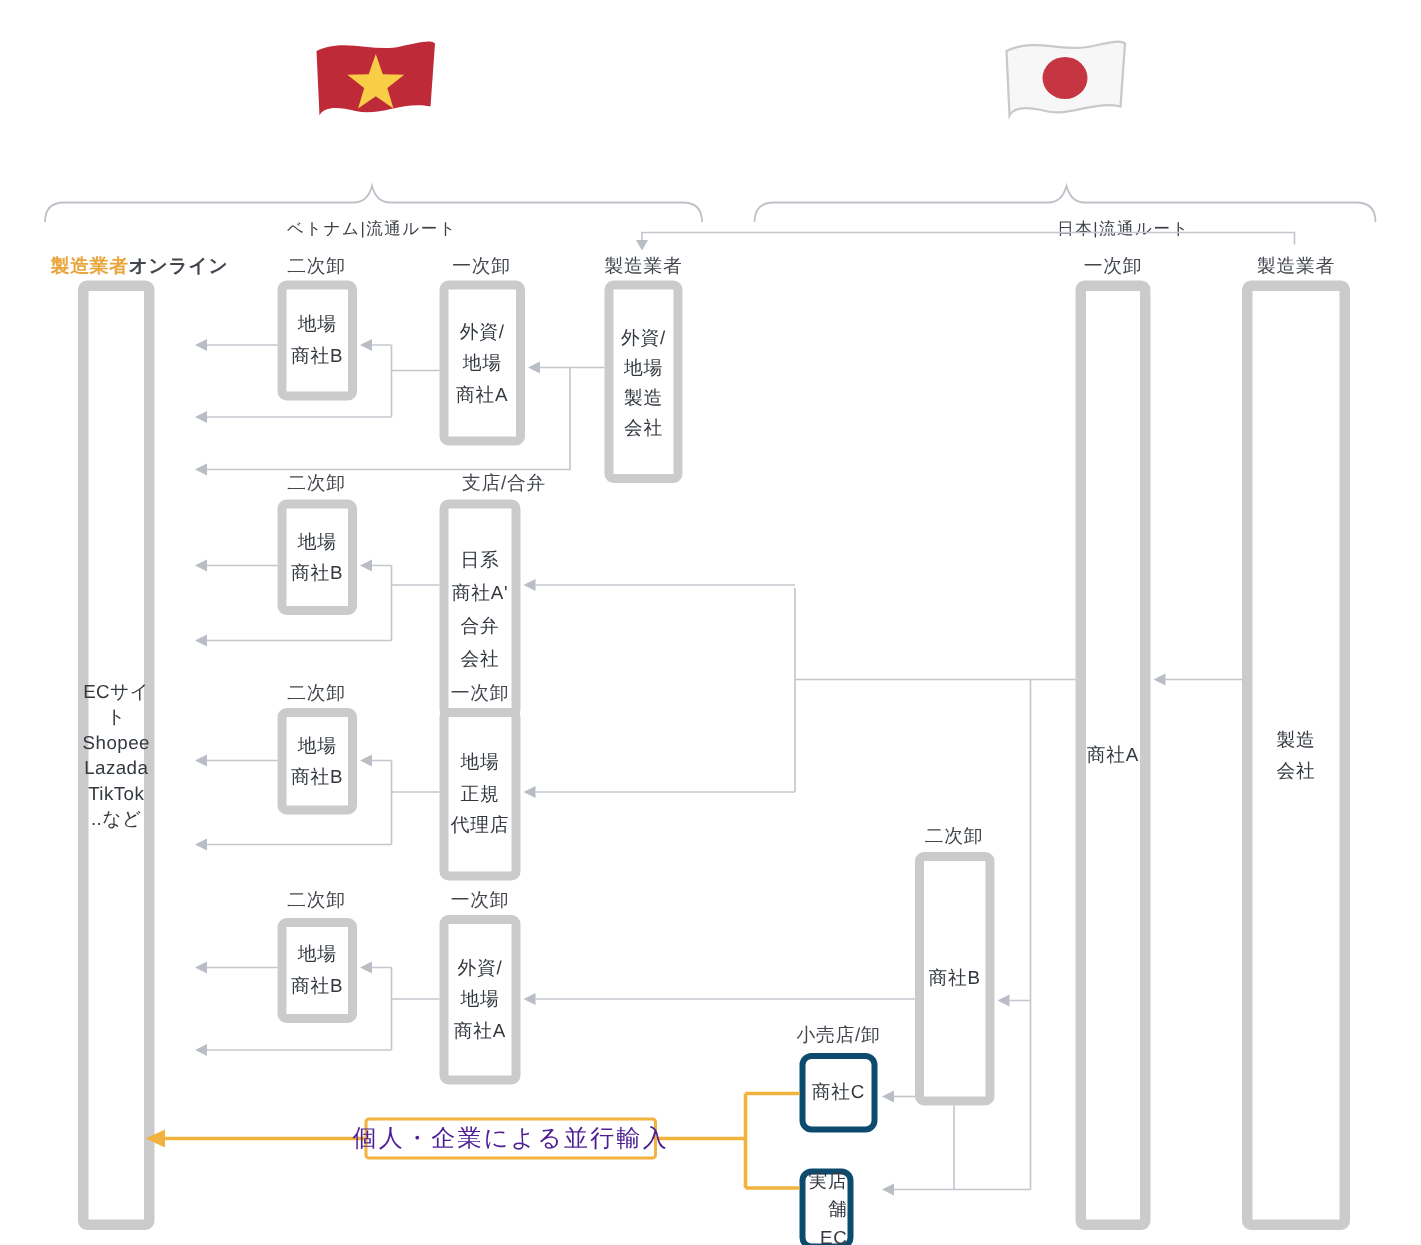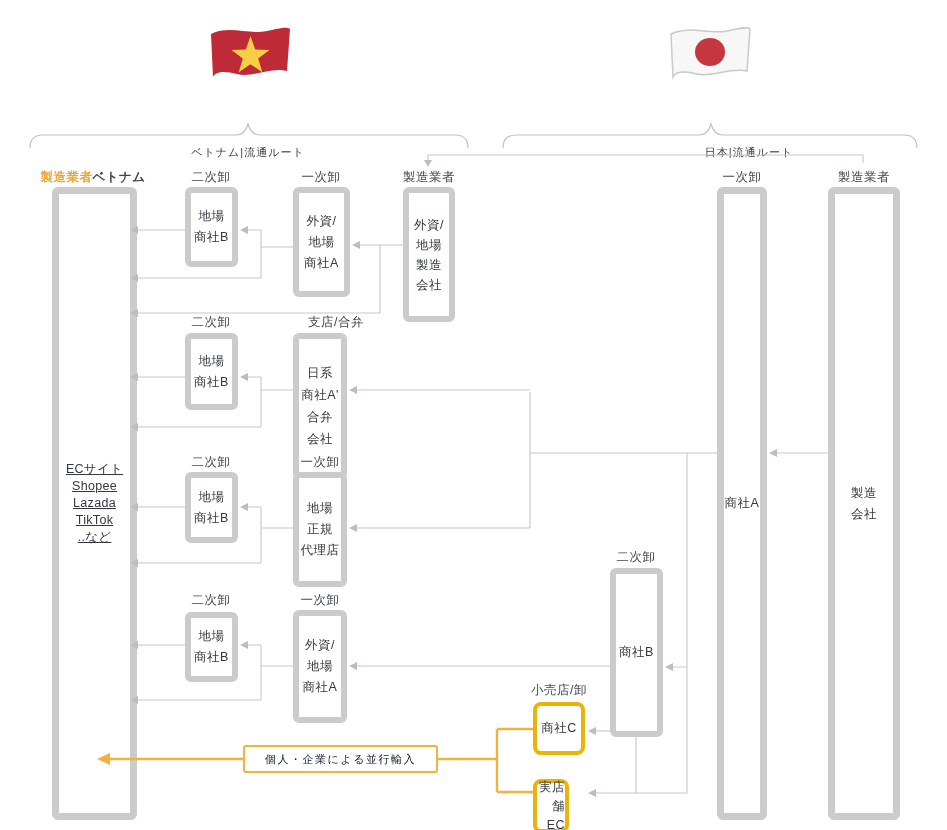--- a/index.html
+++ b/index.html
@@ -9,40 +9,40 @@
   }
   
   .bx{
     position:absolute;box-sizing:border-box;background:#fff;
     border:6px solid #cbcbcb;border-radius:6px;
     display:flex;align-items:center;justify-content:center;text-align:center;
     font-size:12.5px;line-height:21px;color:#33383f;white-space:pre-line;
     z-index:2;letter-spacing:.5px;
   }
   .bx.thick{border-width:7px;}
-  .bx.yellow{border:4px solid #eab308;border-radius:8px;}
+  .bx.yellow{border:4px solid #0c4a6e;border-radius:8px;}
   .ec-lines{line-height:17px;font-weight:500;letter-spacing:.3px;}
   
   .hdr{
     position:absolute;transform:translateX(-50%);white-space:nowrap;
     font-size:12.5px;font-weight:500;color:#42474e;z-index:3;letter-spacing:.5px;
   }
   .hdr .accent{color:#E9A63C;font-weight:600;}
   .hdr .dark{font-weight:600;}
   
   .flag-title{
     position:absolute;transform:translateX(-50%);white-space:nowrap;
     font-size:11px;color:#3a3f46;z-index:3;letter-spacing:1px;margin-top:46px;
   }
   
   .pbox{
     position:absolute;box-sizing:border-box;background:#fff;
     border:2.5px solid #F2B23E;border-radius:3px;
     display:flex;align-items:center;justify-content:center;
-    font-size:11px;color:#0f172a;letter-spacing:1.5px;white-space:nowrap;
+    font-size:16px;color:#4c1d95;letter-spacing:1.5px;white-space:nowrap;
     z-index:6;
   }
   svg.layer{position:absolute;left:0;top:0;z-index:5;pointer-events:none;}
   svg.flag{position:absolute;z-index:3;}
 </style>
 </head>
 <body>
 
 <div id="canvas">
 
@@ -53,42 +53,42 @@
 
   <svg class="flag" style="left:663px;top:20px;" width="92" height="64" viewBox="0 0 92 64">
     <path d="M8,14 C26,5 46,15 64,11 C74,9 84,6 87,9 L84,51 C66,47 50,58 34,54 C22,51 13,51 10,57 Z" fill="#f7f7f7" stroke="#c9c9c9" stroke-width="1.5"></path>
     <ellipse cx="47" cy="32" rx="15" ry="14" fill="#C53642"></ellipse>
   </svg>
 
   <div class="flag-title" style="left:248px;top:99px;">ベトナム|流通ルート</div>
   <div class="flag-title" style="left:749px;top:99px;">日本|流通ルート</div>
 
   <div class="hdr" style="left:93px;top:169px;">
-    <span class="accent">製造業者</span><span class="dark">ベトナム</span>
+    <span class="accent">製造業者</span><span class="dark">オンライン</span>
   </div>
   <div class="hdr" style="left:211px;top:169px;">二次卸</div>
   <div class="hdr" style="left:321px;top:169px;">一次卸</div>
   <div class="hdr" style="left:429px;top:169px;">製造業者</div>
 
   <div class="hdr" style="left:742px;top:169px;">一次卸</div>
   <div class="hdr" style="left:864px;top:169px;">製造業者</div>
 
   <div class="hdr" style="left:211px;top:314px;">二次卸</div>
   <div class="hdr" style="left:336px;top:314px;">支店/合弁</div>
 
   <div class="hdr" style="left:211px;top:454px;">二次卸</div>
   <div class="hdr" style="left:320px;top:454px;">一次卸</div>
 
   <div class="hdr" style="left:211px;top:592px;">二次卸</div>
   <div class="hdr" style="left:320px;top:592px;">一次卸</div>
 
   <div class="hdr" style="left:636px;top:549px;">二次卸</div>
   <div class="hdr" style="left:559px;top:682px;text-align:right;">小売店/卸</div>
 
-  <div class="bx thick ec-lines" style="left:52px;top:187px;width:85px;height:633px;text-decoration:underline;">ECサイト
+  <div class="bx thick ec-lines" style="left:52px;top:187px;width:51px;height:633px;">ECサイト
 Shopee
 Lazada
 TikTok
 ..など</div>
 
   <div class="bx" style="left:185px;top:187px;width:53px;height:80px;">地場
 商社B</div>
   <div class="bx" style="left:293px;top:187px;width:57px;height:110px;">外資/
 地場
 商社A</div>

